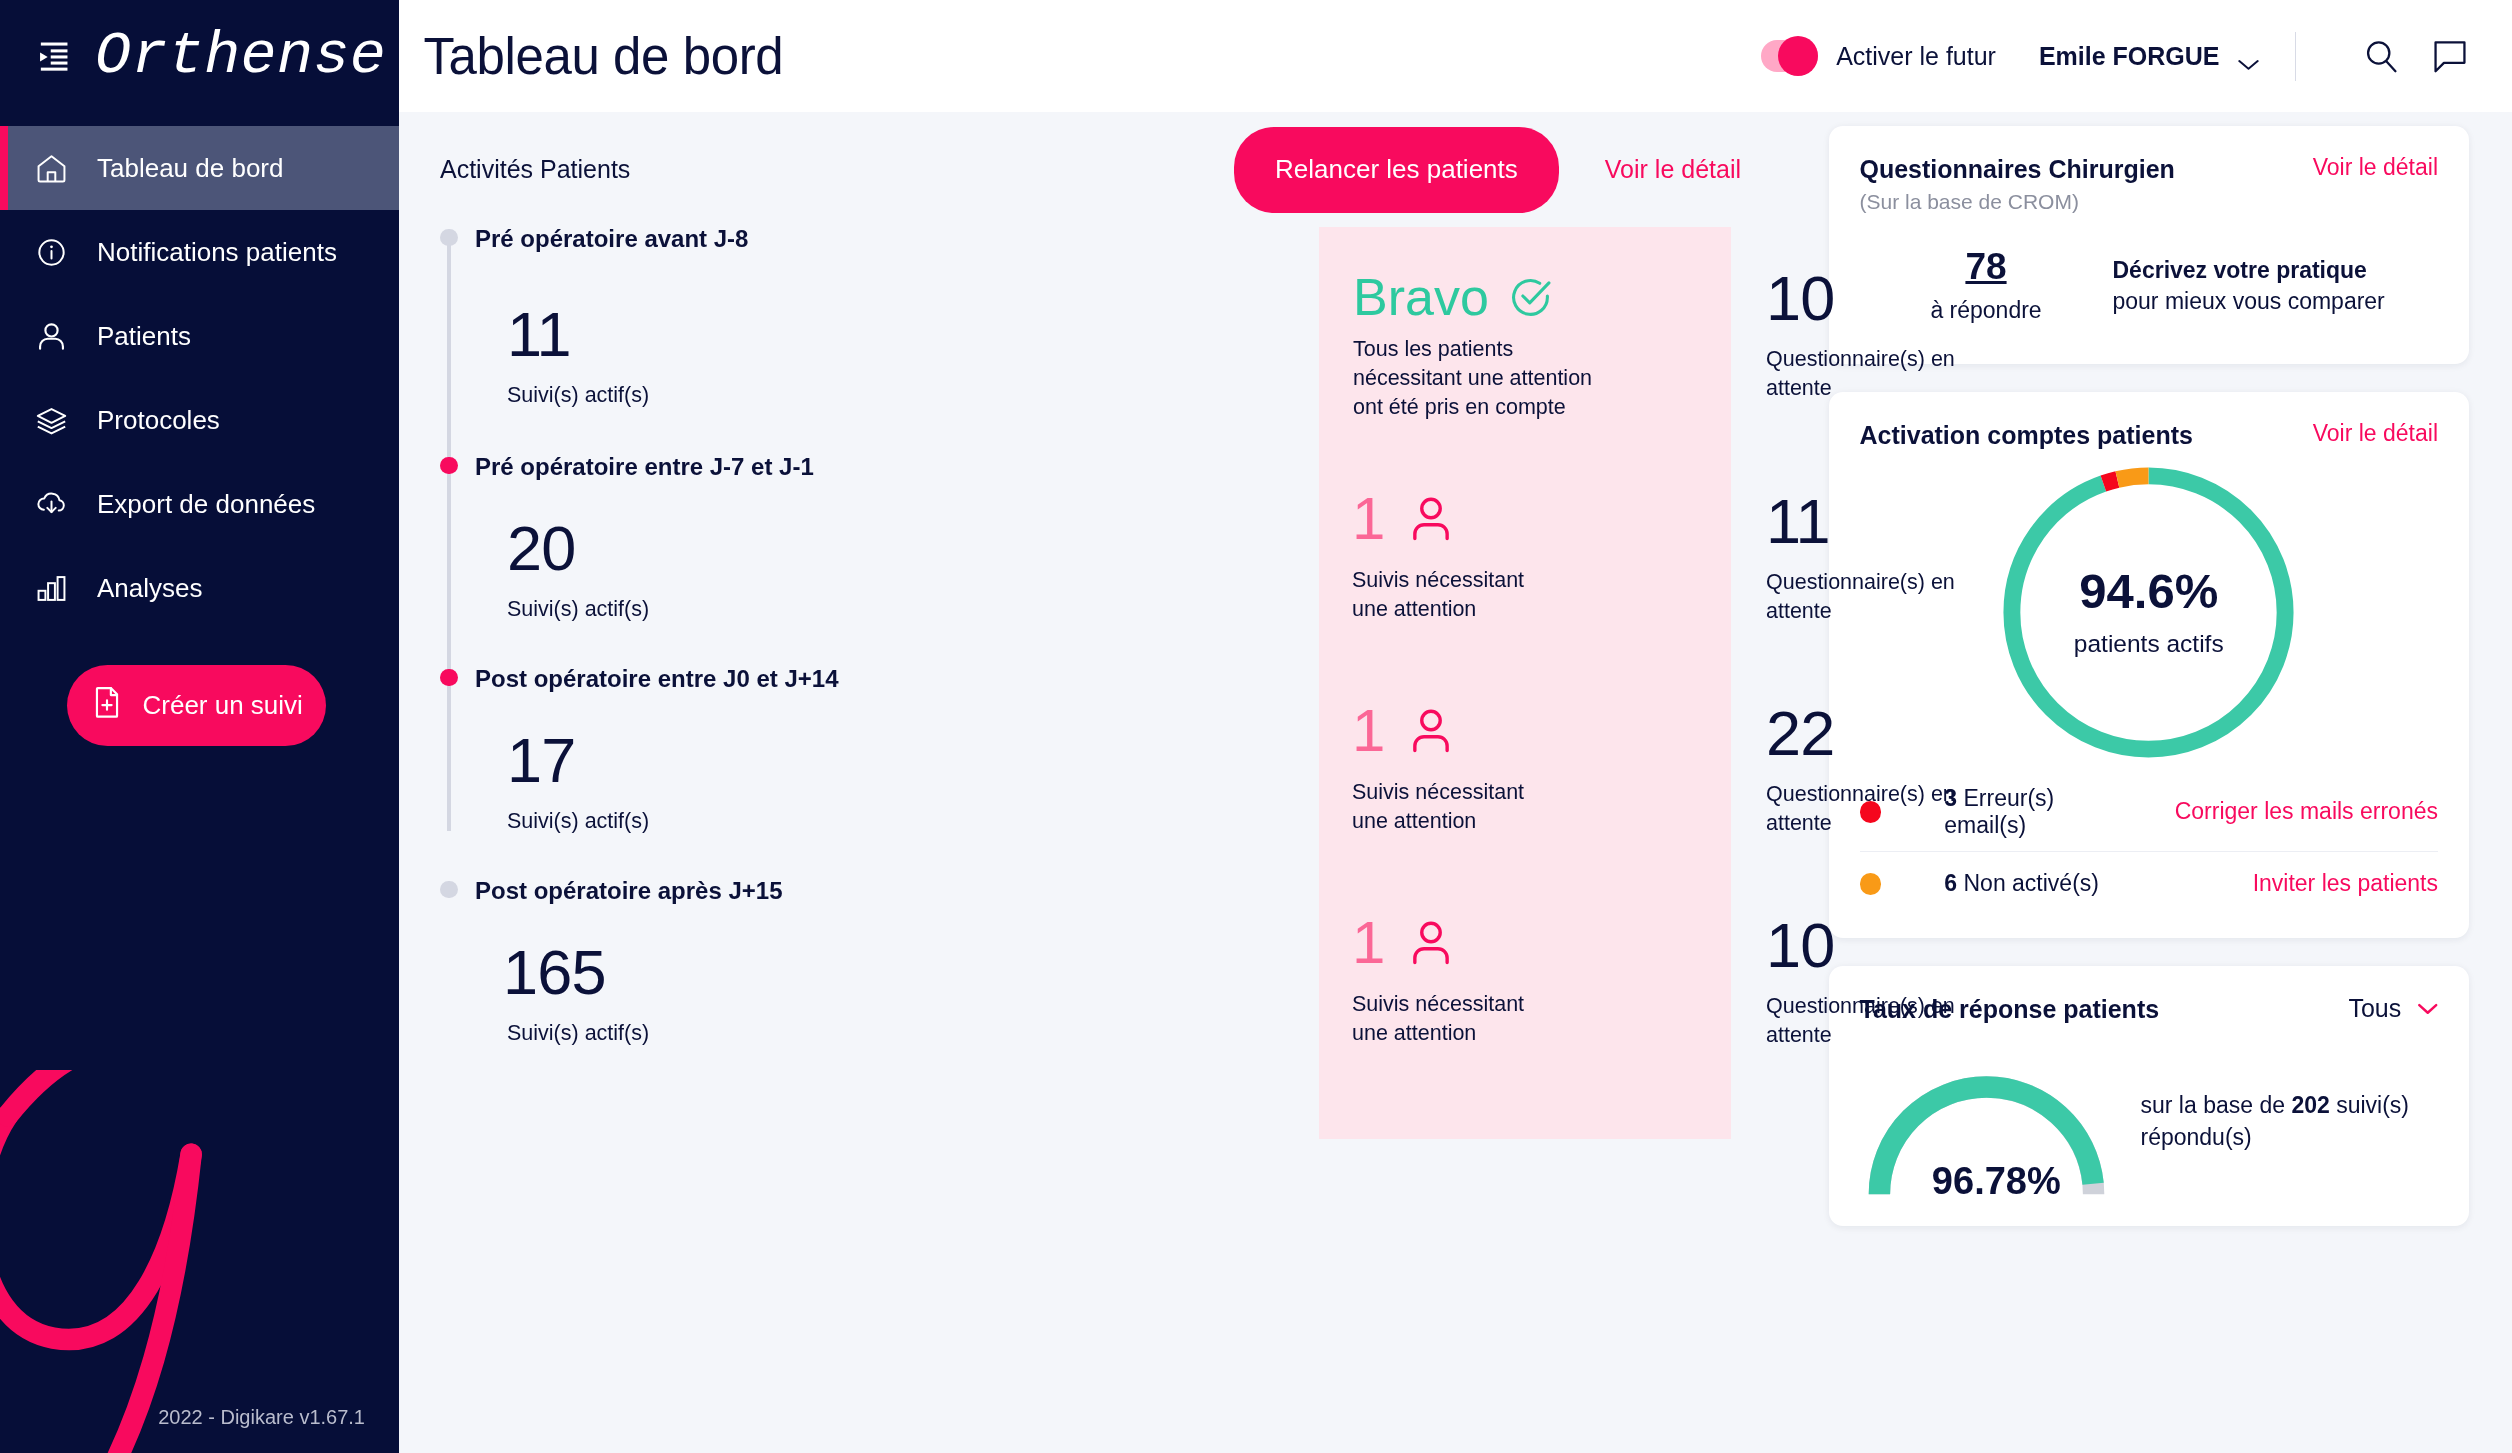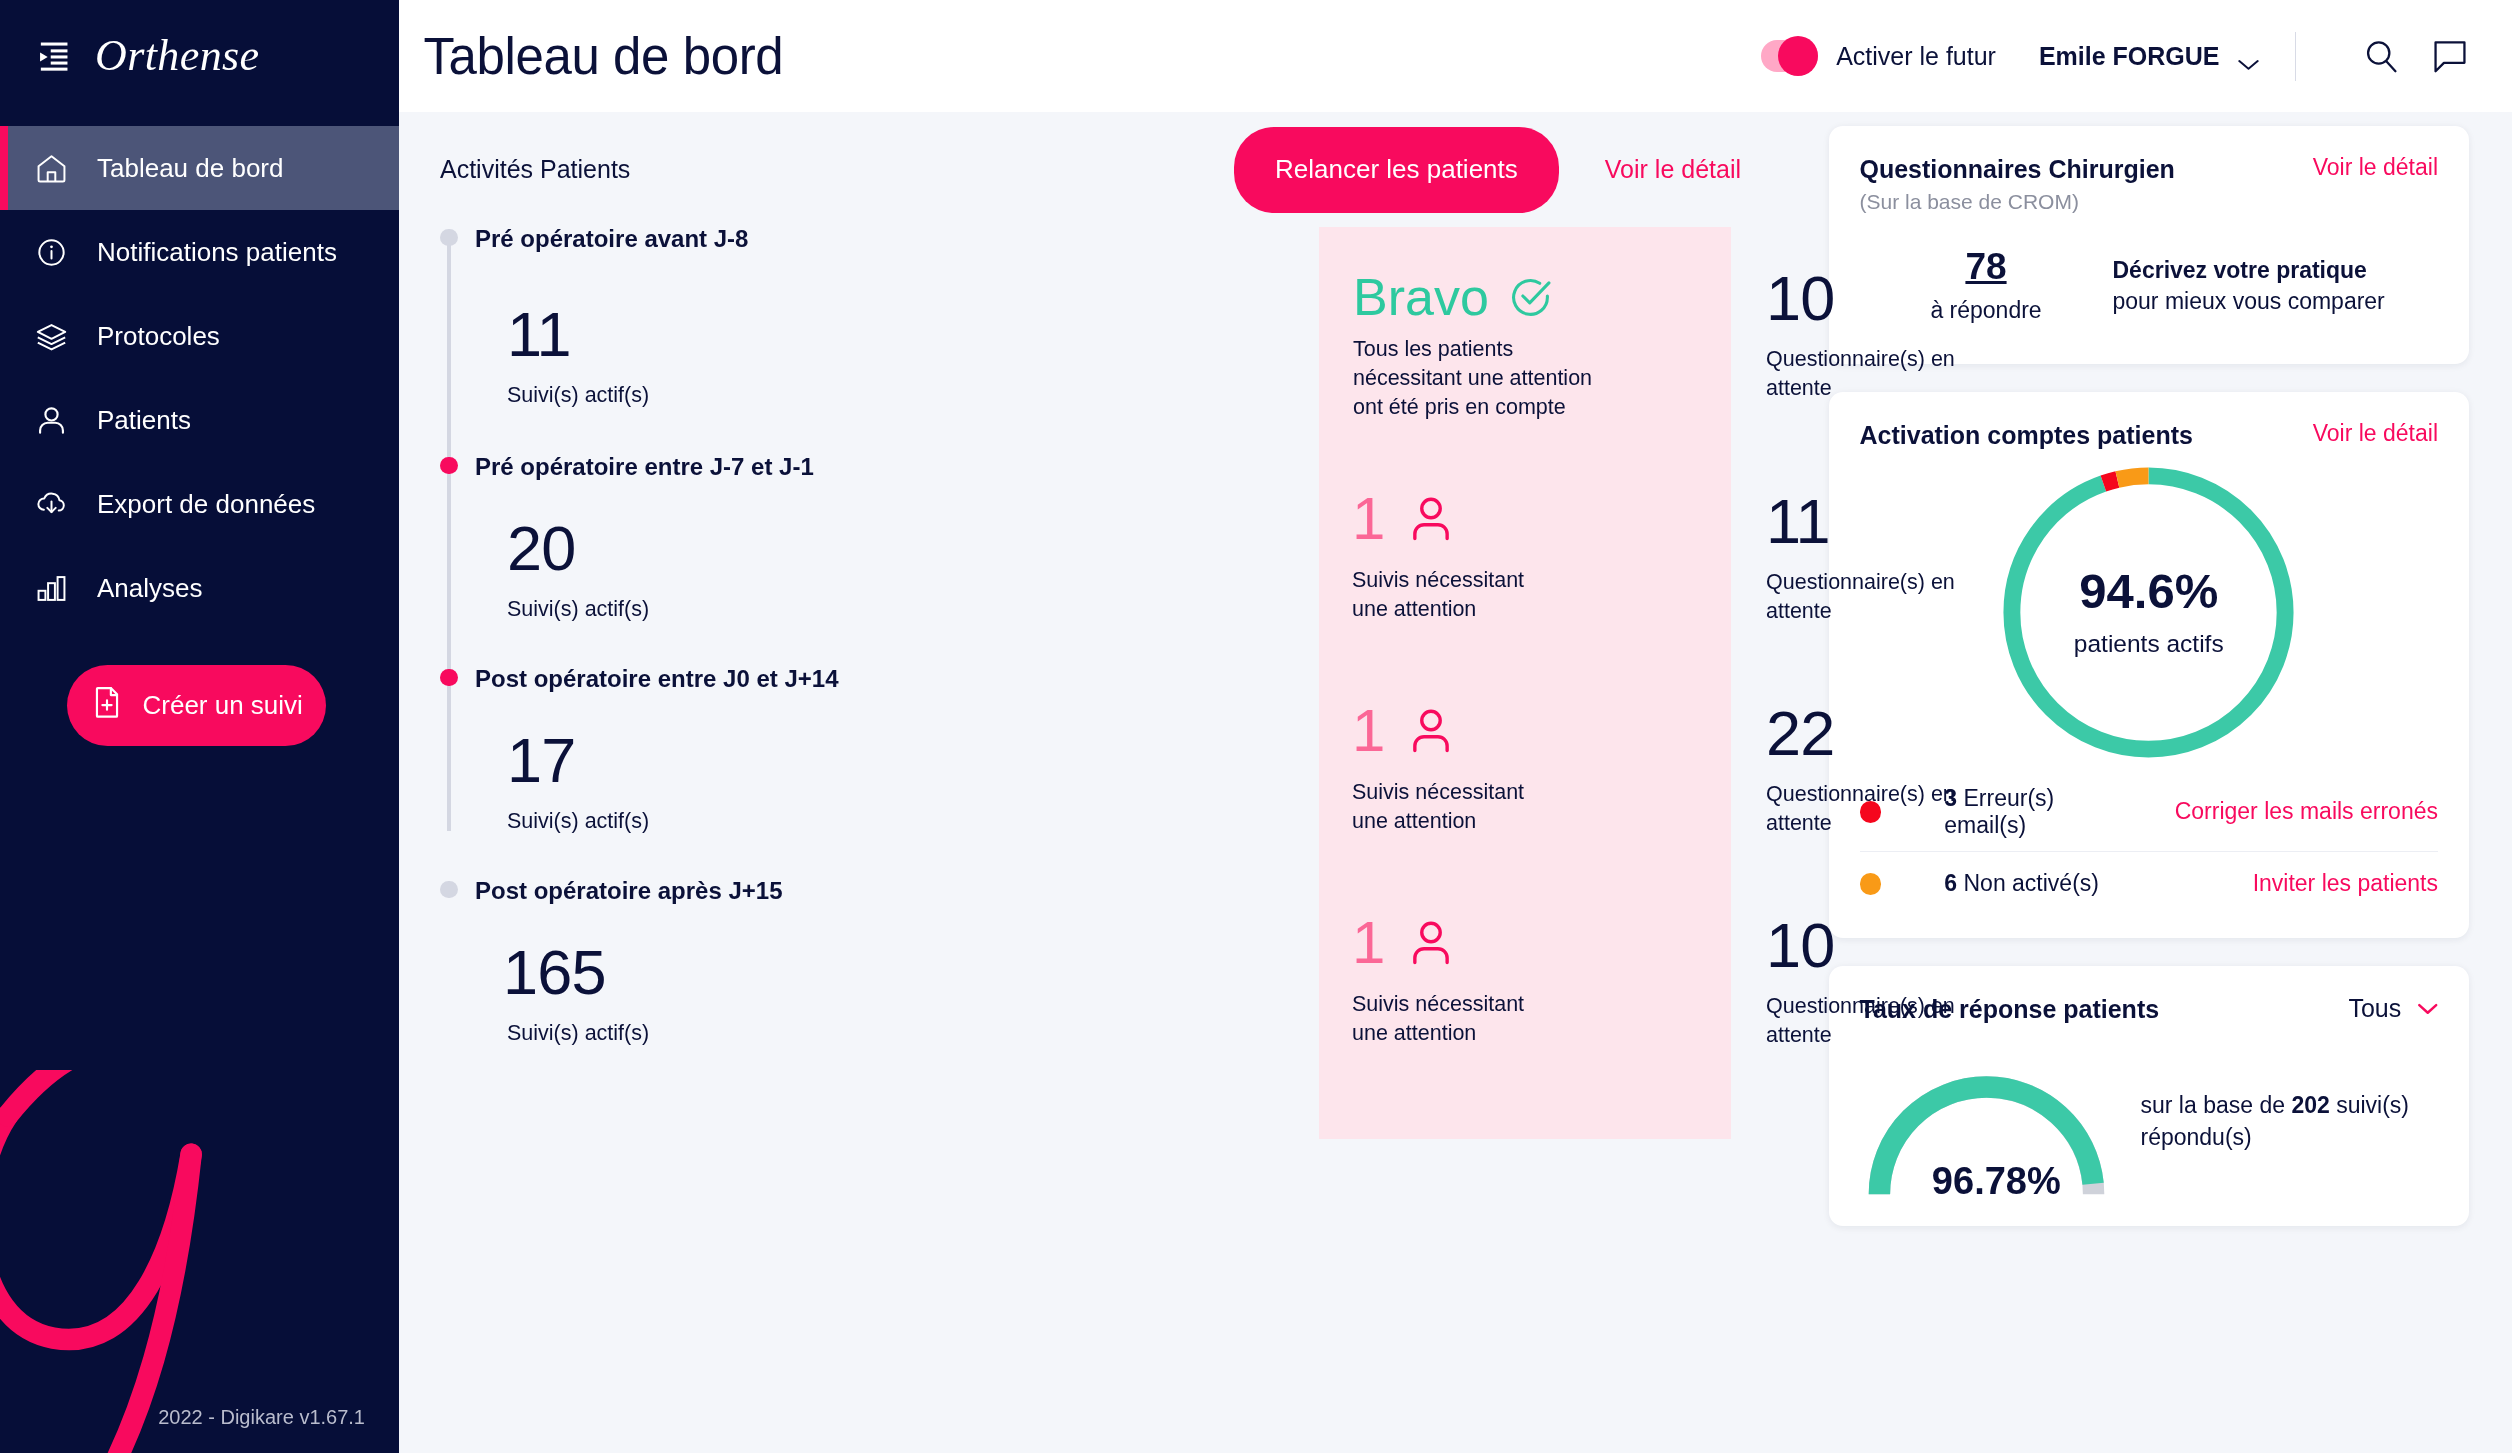--- a/index.html
+++ b/index.html
@@ -23,22 +23,22 @@
   .sb-top {
     height: 112px;
     display: flex;
     align-items: center;
     gap: 26px;
     padding-left: 34px;
   }
   .collapse-icon { width: 35px; height: 31px; flex: 0 0 35px; cursor: pointer; }
   .brand {
     color: #ffffff;
-    font-family: Liberation Serif, serif;
-    font-size: 44px;
+    font-family: Liberation Mono, monospace;
+    font-size: 60px;
     font-style: italic;
     font-weight: 400;
     letter-spacing: 0.4px;
     line-height: 1;
     white-space: nowrap;
   }
   .nav { margin-top: 14px; position: relative; z-index: 3; }
   .nav-item {
     display: flex;
     align-items: center;
@@ -310,37 +310,37 @@
             <circle cx="23" cy="23" r="16"></circle>
             <circle cx="23" cy="15.5" r="1.8" fill="#fff" stroke="none"></circle>
             <path d="M23 21 V31" stroke-linecap="round"></path>
           </svg>
         </span>
         <span class="nav-label">Notifications patients</span>
       </div>
 
       <div class="nav-item">
         <span class="nav-icon">
+          <svg viewBox="0 0 46 46" fill="none" stroke="#fff" stroke-width="2.8" stroke-linecap="round" xmlns="http://www.w3.org/2000/svg">
+            <circle cx="23" cy="15" r="8"></circle>
+            <path d="M8 39 v-3 a10 10 0 0 1 10 -10 h10 a10 10 0 0 1 10 10 v3"></path>
+          </svg>
+        </span>
+        <span class="nav-label">Patients</span>
+      </div>
+
+      <div class="nav-item">
+        <span class="nav-icon">
           <svg viewBox="0 0 46 46" fill="none" stroke="#fff" stroke-width="2.6" stroke-linejoin="round" xmlns="http://www.w3.org/2000/svg">
             <path d="M23 8 L41 17 L23 26 L5 17 Z"></path>
             <path d="M5 24 L23 33 L41 24"></path>
             <path d="M5 31 L23 40 L41 31"></path>
           </svg>
         </span>
         <span class="nav-label">Protocoles</span>
-      </div>
-
-      <div class="nav-item">
-        <span class="nav-icon">
-          <svg viewBox="0 0 46 46" fill="none" stroke="#fff" stroke-width="2.8" stroke-linecap="round" xmlns="http://www.w3.org/2000/svg">
-            <circle cx="23" cy="15" r="8"></circle>
-            <path d="M8 39 v-3 a10 10 0 0 1 10 -10 h10 a10 10 0 0 1 10 10 v3"></path>
-          </svg>
-        </span>
-        <span class="nav-label">Patients</span>
       </div>
 
       <div class="nav-item">
         <span class="nav-icon">
           <svg viewBox="0 0 46 46" fill="none" stroke="#fff" stroke-width="2.6" stroke-linecap="round" stroke-linejoin="round" xmlns="http://www.w3.org/2000/svg">
             <path d="M13 30 a7.5 7.5 0 0 1 0.5 -15 a10.5 10.5 0 0 1 20 2.5 a6.8 6.8 0 0 1 -1 13.5"></path>
             <path d="M23 19 V33"></path>
             <path d="M17.5 27.5 L23 33 L28.5 27.5"></path>
           </svg>
         </span>

